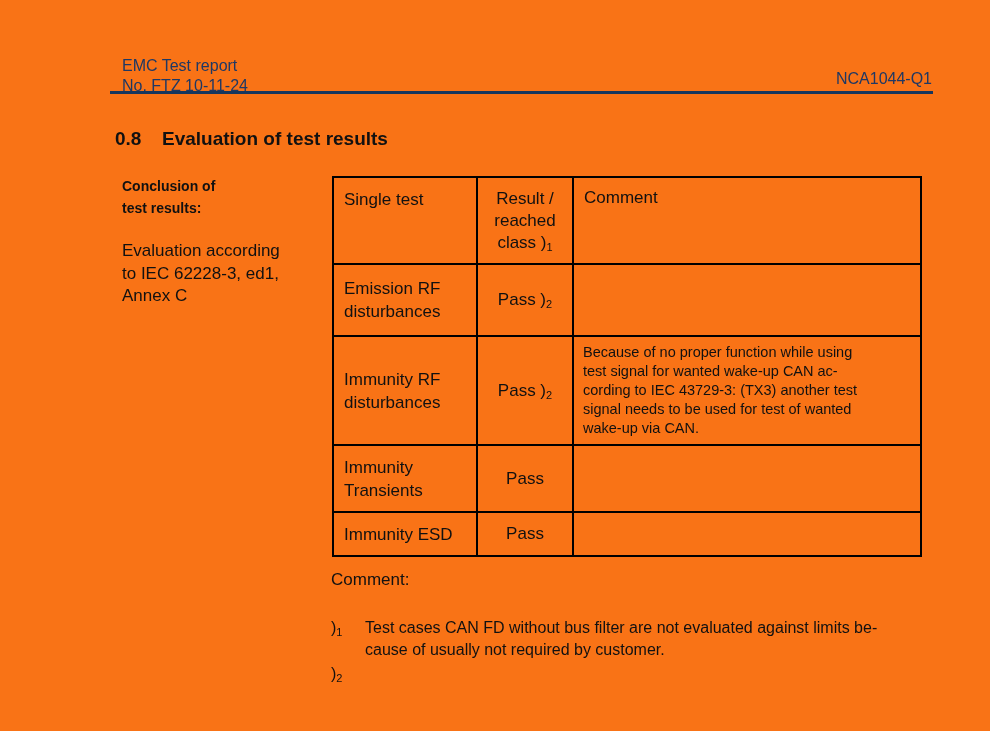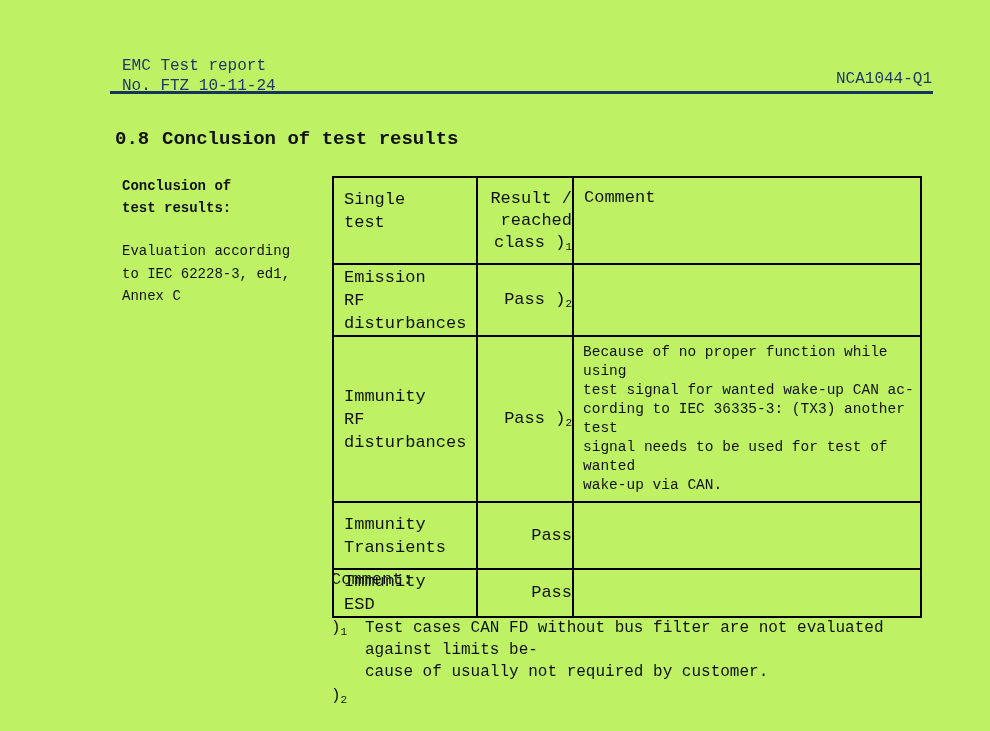--- a/index.html
+++ b/index.html
@@ -1,22 +1,22 @@
 <!DOCTYPE html>
 <html><head>
 <meta charset="utf-8">
 <style>
   * { margin: 0; padding: 0; box-sizing: border-box; }
   html, body { background: #ffffff; }
   .page {
     position: relative;
     width: 990px;
     height: 731px;
-    background: #bef264;
-    font-family: Liberation Mono, monospace;
+    background: #f97316;
+    font-family: Liberation Sans, sans-serif;
     color: #111111;
     overflow: hidden;
   }
   
   .doc-header-left {
     position: absolute;
     left: 122px;
     top: 56px;
     font-size: 16px;
     line-height: 20px;
@@ -57,21 +57,21 @@
     top: 175px;
     font-size: 14px;
     font-weight: bold;
     line-height: 22px;
     white-space: pre-line;
   }
   .side-note {
     position: absolute;
     left: 122px;
     top: 240px;
-    font-size: 14px;
+    font-size: 17px;
     line-height: 22.5px;
     white-space: pre-line;
   }
   
   .results-table {
     position: absolute;
     left: 332px;
     top: 176px;
     border-collapse: collapse;
     table-layout: fixed;
@@ -82,21 +82,21 @@
   .results-table td {
     border: 2px solid #000000;
     vertical-align: middle;
     overflow: hidden;
   }
   .col-test  { width: 144px; }
   .col-result{ width: 96px;  }
   .col-comment{ width: 348px; }
   .results-table .hdr td { vertical-align: top; padding-top: 10px; }
   .cell-test { padding-left: 10px; padding-right: 20px; line-height: 23px; }
-  .cell-result { text-align: right; line-height: 22px; }
+  .cell-result { text-align: center; line-height: 22px; }
   .cell-comment-hdr { padding-left: 10px; }
   .cell-comment {
     font-size: 14.5px;
     line-height: 19px;
     padding: 6px 6px 6px 9px;
     white-space: pre-line;
   }
   sub.fnref {
     font-size: 11px;
     line-height: 0;
@@ -129,21 +129,21 @@
 
 <div class="page">
 
   <div class="doc-header-left">EMC Test report
 No. FTZ 10-11-24</div>
   <div class="doc-header-right">NCA1044-Q1</div>
   <div class="doc-header-rule"></div>
 
   <div class="section-heading">
     <span class="num">0.8</span>
-    <span>Conclusion of test results</span>
+    <span>Evaluation of test results</span>
   </div>
 
   <div class="side-label">Conclusion of
 test results:</div>
   <div class="side-note">Evaluation according
 to IEC 62228-3, ed1,
 Annex C</div>
 
   <table class="results-table">
     <colgroup>
@@ -160,21 +160,21 @@
       <tr style="height:72px;">
         <td class="cell-test">Emission RF disturbances</td>
         <td class="cell-result"><span>Pass )</span><sub class="fnref">2</sub></td>
         <td class="cell-comment"></td>
       </tr>
       <tr style="height:106px;">
         <td class="cell-test">Immunity RF disturbances</td>
         <td class="cell-result"><span>Pass )</span><sub class="fnref">2</sub></td>
         <td class="cell-comment">Because of no proper function while using
 test signal for wanted wake-up CAN ac-
-cording to IEC 36335-3: (TX3) another test
+cording to IEC 43729-3: (TX3) another test
 signal needs to be used for test of wanted
 wake-up via CAN.</td>
       </tr>
       <tr style="height:67px;">
         <td class="cell-test" style="white-space:pre-line;">Immunity
 Transients</td>
         <td class="cell-result"><span>Pass</span><sub class="fnref"></sub></td>
         <td class="cell-comment"></td>
       </tr>
       <tr style="height:44px;">

